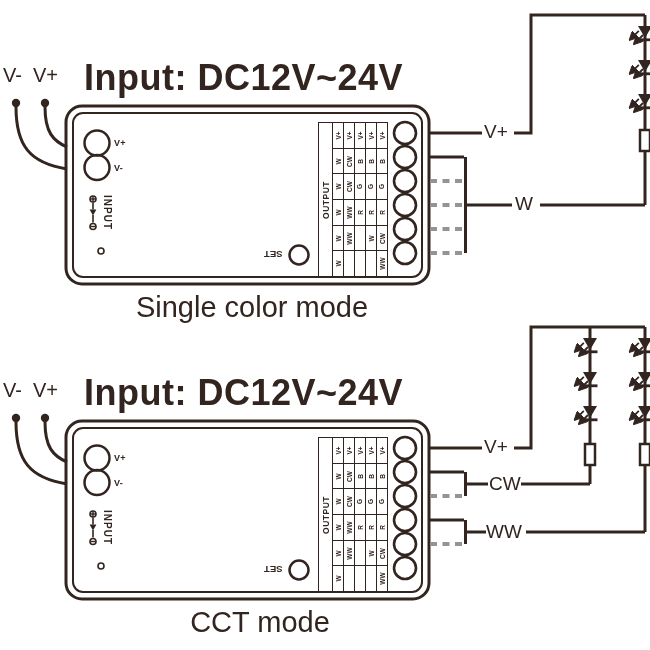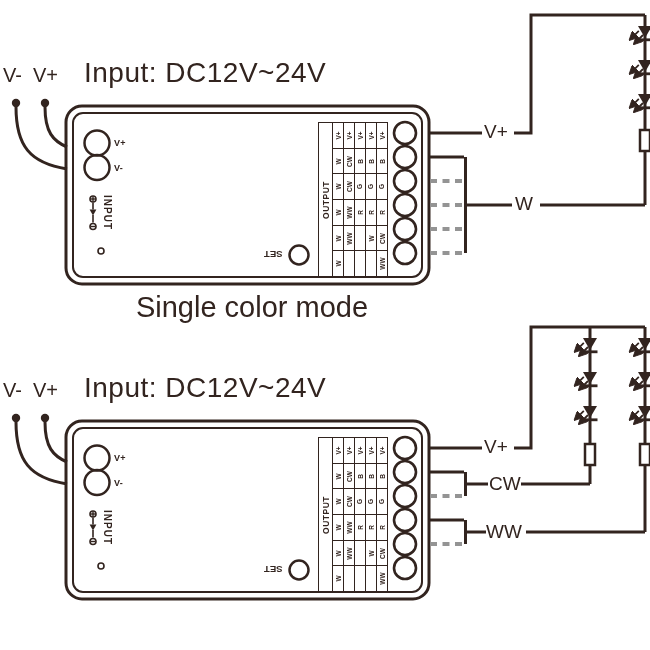--- a/index.html
+++ b/index.html
@@ -8,21 +8,21 @@
   }
   html,body{margin:0;padding:0;}
   body{
     width:650px;height:650px;position:relative;overflow:hidden;
     background:#ffffff;color:var(--line);
     font-family:"Liberation Sans", sans-serif;
   }
   .diagram{position:absolute;left:0;width:650px;height:335px;}
   .lbl{position:absolute;white-space:nowrap;color:var(--line);}
   .io-lbl{font-size:20px;font-weight:500;}
-  .heading{font-size:28px;font-weight:400;letter-spacing:0.5px;}
+  .heading{font-size:36px;font-weight:700;letter-spacing:0.5px;}
   .term-lbl{font-size:9px;font-weight:700;letter-spacing:0.3px;}
   .input-vert{
     font-size:10px;font-weight:700;letter-spacing:1px;
     writing-mode:vertical-rl;text-orientation:sideways;
   }
   .set-lbl{font-size:9.5px;font-weight:700;transform:rotate(180deg);}
   .wire-lbl{font-size:19px;font-weight:500;}
   .caption{font-size:29px;font-weight:500;width:310px;text-align:center;}
   svg.wires{position:absolute;left:0;top:0;width:650px;height:335px;}
   svg .nf{fill:none;}
@@ -437,13 +437,14 @@
         <div class="ocell">
           <span class="vtext-cell">WW</span>
         </div>
       </div>
   </div>
 
   <span class="lbl wire-lbl" style="left:484px;top:121px">V+</span>
   <span class="lbl wire-lbl" style="left:489px;top:158px">CW</span>
   <span class="lbl wire-lbl" style="left:486px;top:206px">WW</span>
 
+  <div class="lbl caption" style="left:105px;top:291px">CCT mode</div>
 </div>
 
 </body></html>

